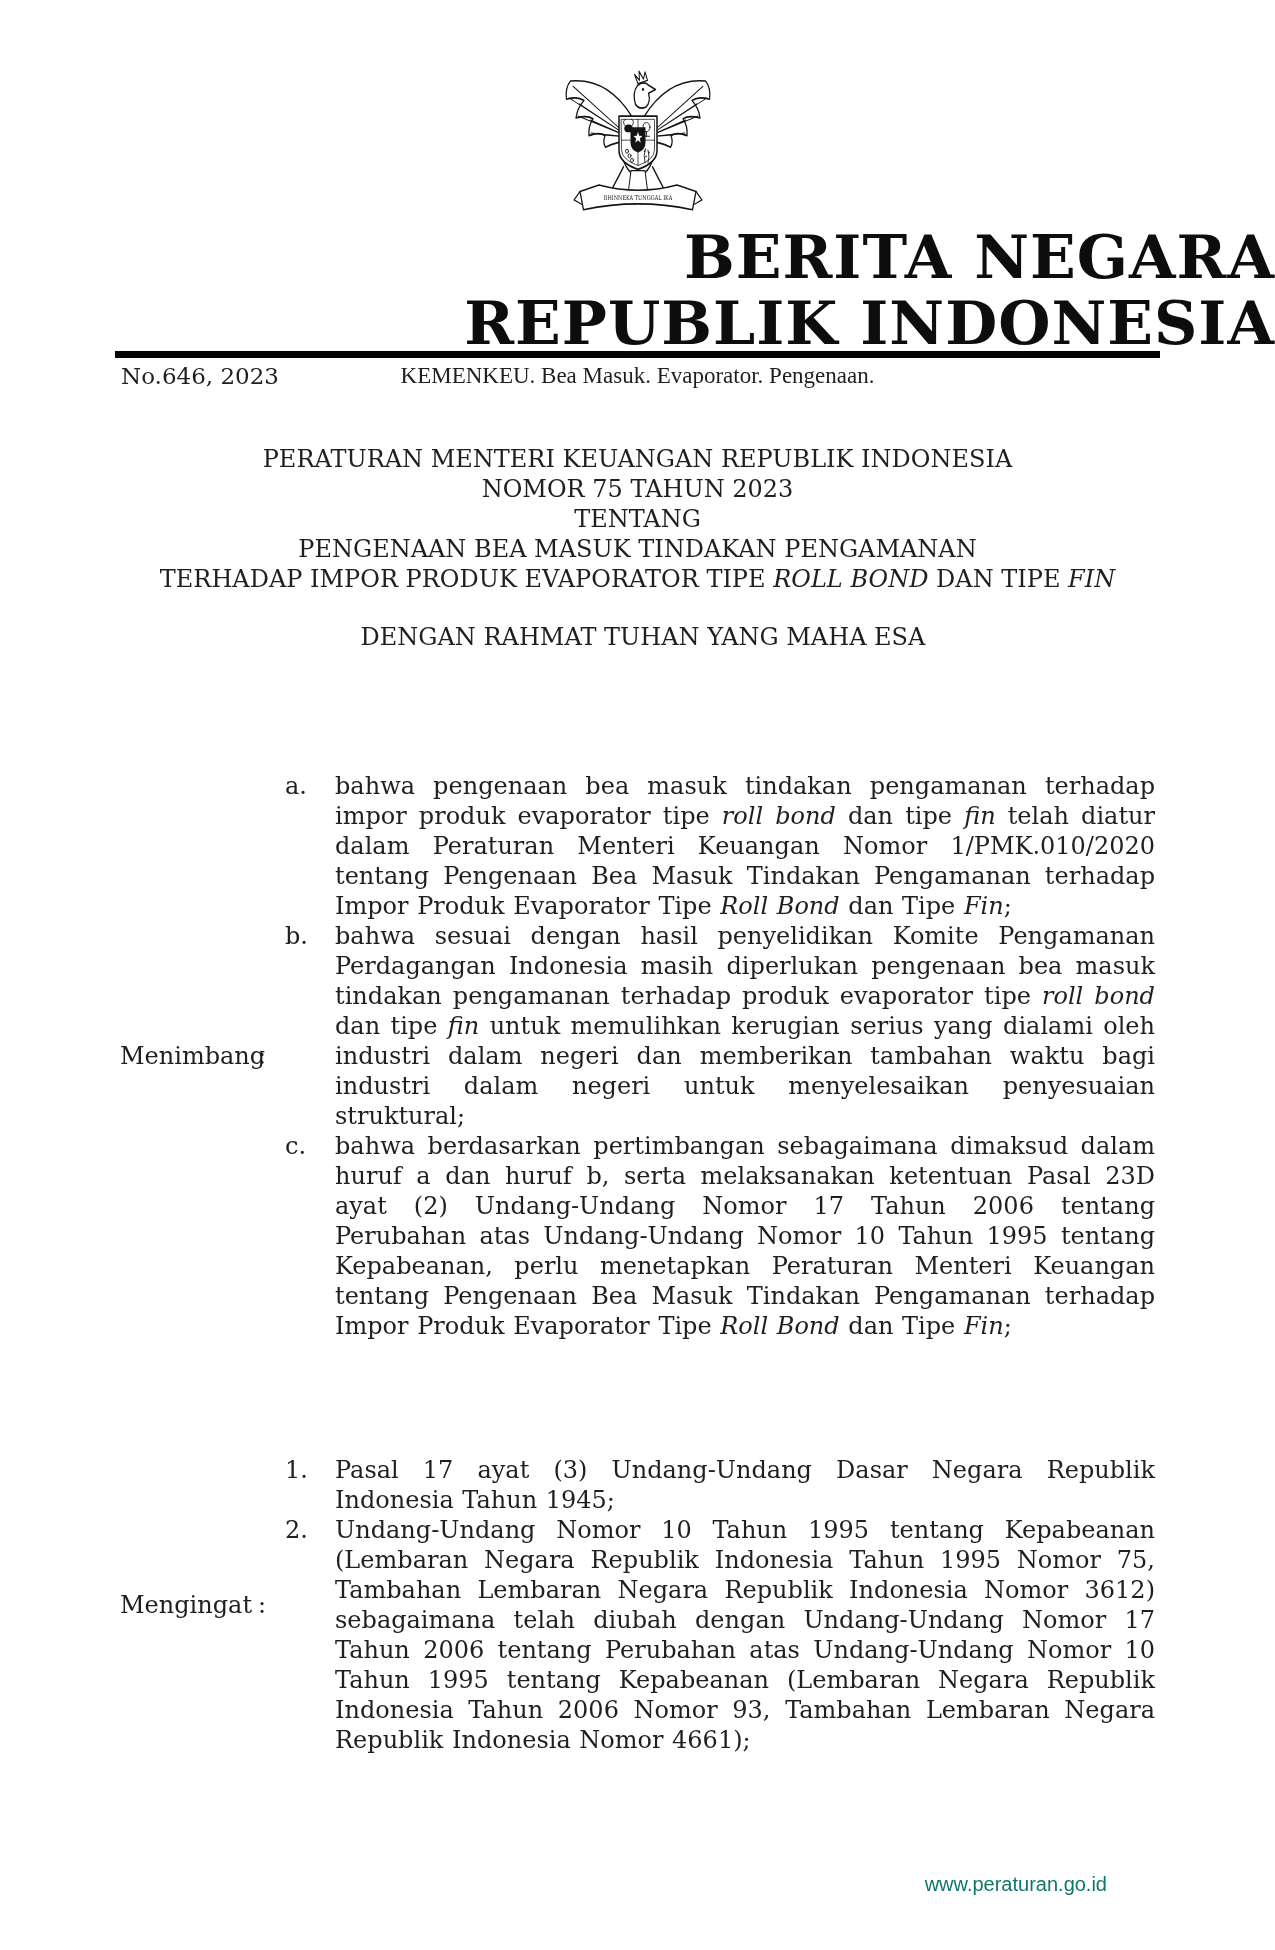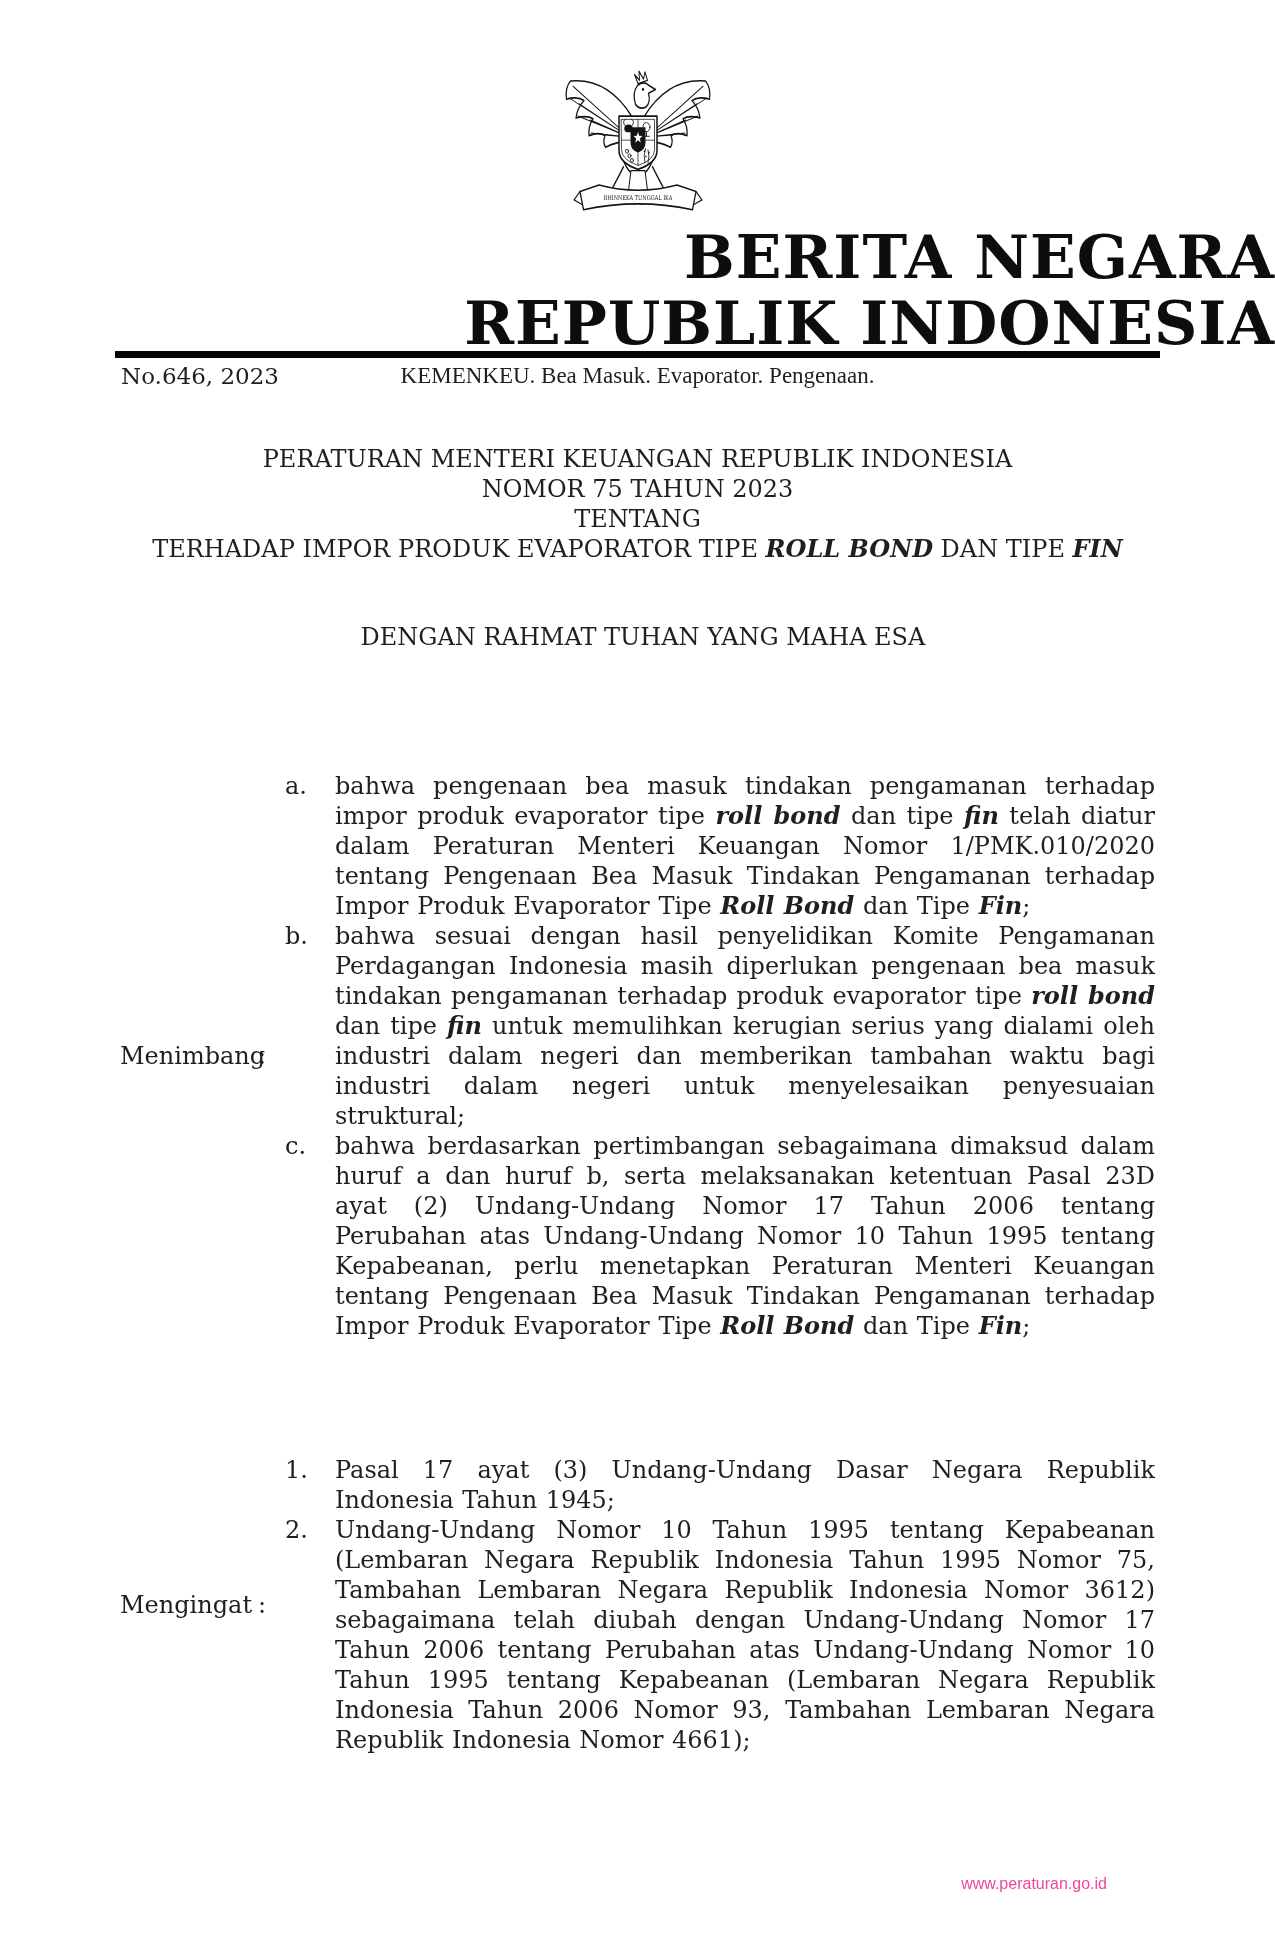--- a/index.html
+++ b/index.html
@@ -49,26 +49,26 @@
     word-spacing:1px;
   }
   .considering { top:771px; }
   .recalling   { top:1455px; }
   .clause-label { width:138px; flex:none; }
   .clause-colon { width:27px; flex:none; }
   .clause-items { flex:1; }
   .item { display:flex; align-items:flex-start; }
   .item-marker { width:50px; flex:none; }
   .item-body { flex:1; text-align:justify; text-justify:inter-word; }
-  .it { font-style:italic;font-weight:bold; }
+  .it { font-style:italic; }
   .footer-url {
     position:absolute; top:1872px; right:168px;
     font-family:"Liberation Sans", sans-serif;
-    font-size:16px; line-height:24px;
-    color:#ec4899;
+    font-size:20px; line-height:24px;
+    color:#0f766e;
   }
 </style>
 </head>
 <body>
 
 <div class="page">
 
   <div class="emblem-wrap">
     <svg width="150" height="195" viewBox="0 0 300 300" preserveAspectRatio="none">
       <g fill="none" stroke="#141414" stroke-width="2.5" stroke-linejoin="round" stroke-linecap="round">
@@ -132,20 +132,21 @@
 
   <div class="meta-row">
     <span class="doc-number">No.646, 2023</span>
     <span class="doc-subject">KEMENKEU. Bea Masuk. Evaporator. Pengenaan.</span>
   </div>
 
   <div class="title-block">
     <div><span>PERATURAN MENTERI KEUANGAN REPUBLIK INDONESIA</span></div>
     <div><span>NOMOR 75 TAHUN 2023</span></div>
     <div><span>TENTANG</span></div>
+    <div><span>PENGENAAN BEA MASUK TINDAKAN PENGAMANAN</span></div>
     <div><span>TERHADAP IMPOR PRODUK EVAPORATOR TIPE </span><span class="it">ROLL BOND</span><span> DAN TIPE </span><span class="it">FIN</span></div>
   </div>
 
   <div class="centerline invocation">DENGAN RAHMAT TUHAN YANG MAHA ESA</div>
 
   <div class="clause considering">
     <div class="clause-label">Menimbang</div>
     <div class="clause-colon">:</div>
     <div class="clause-items">
       <div class="item">

